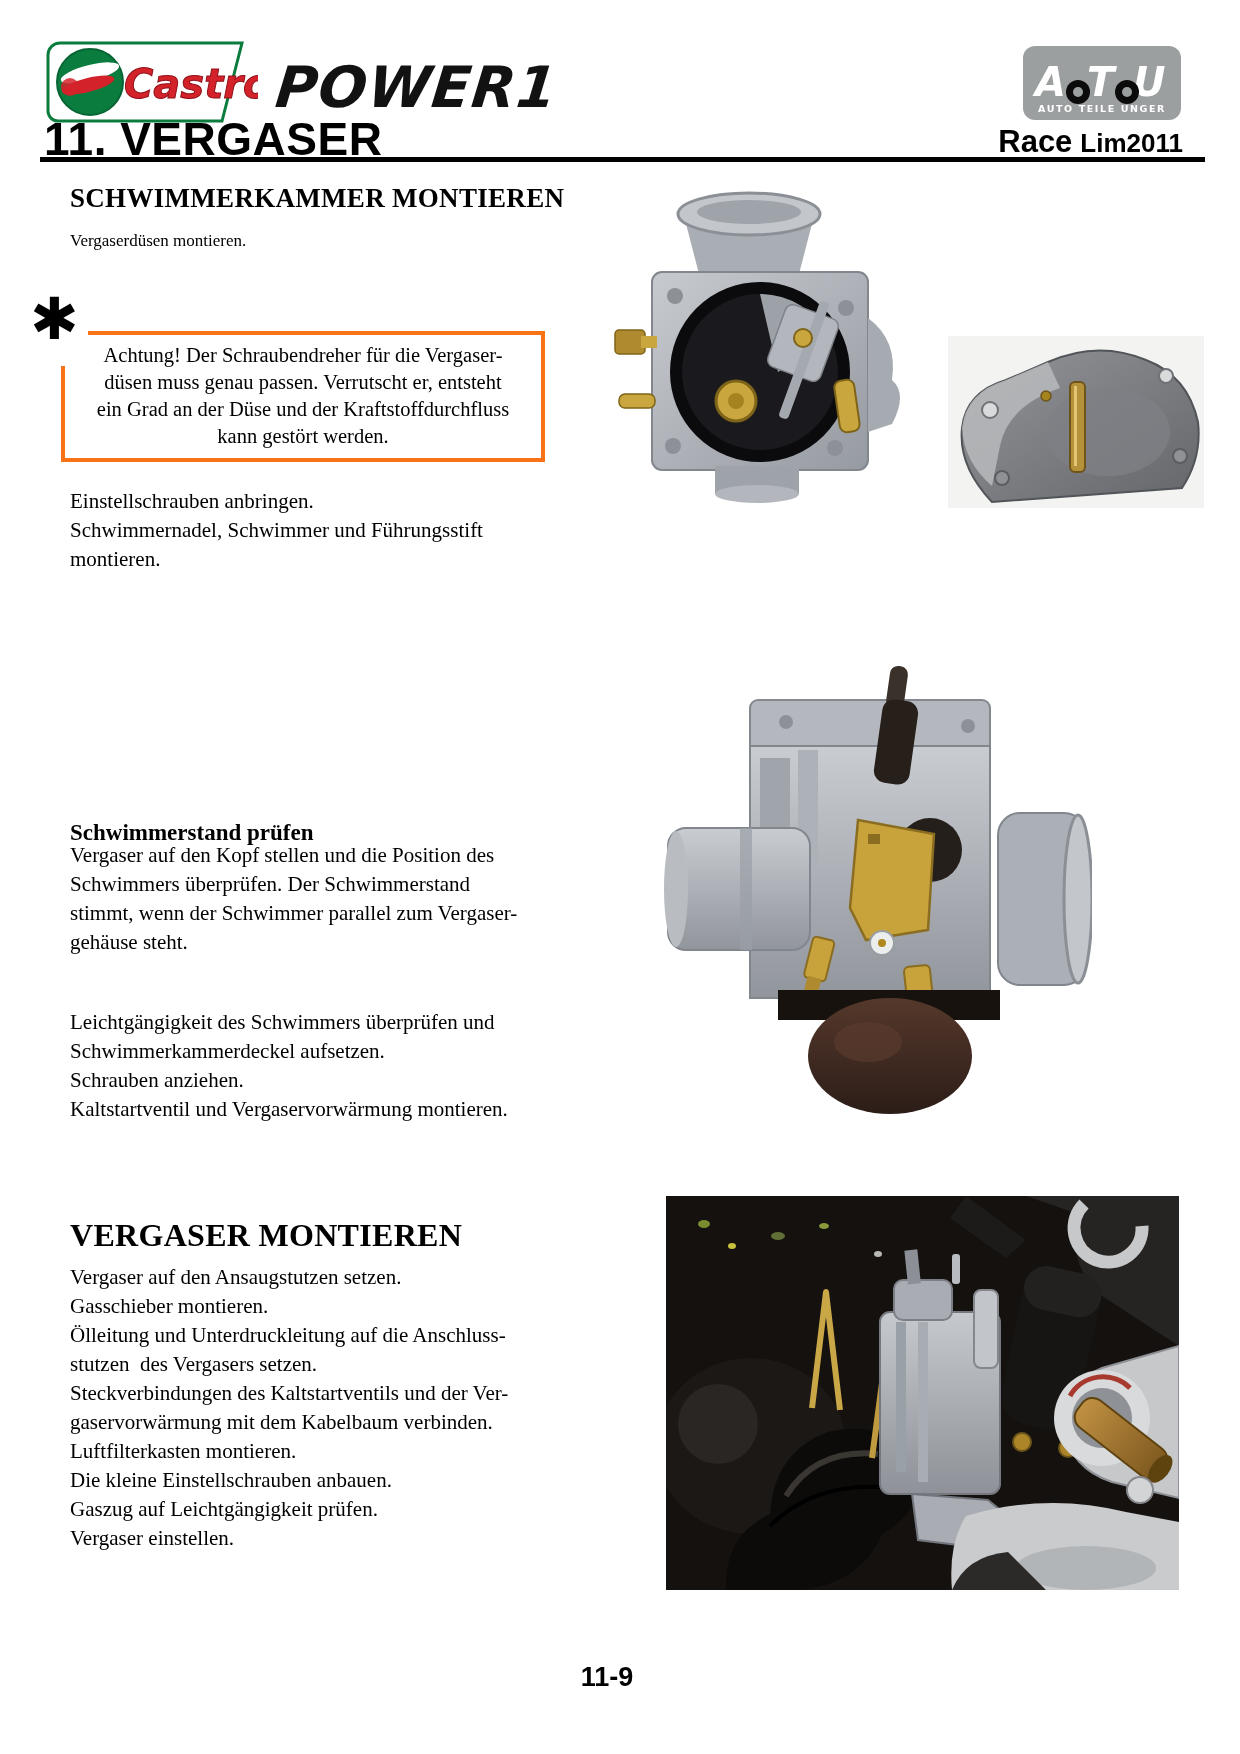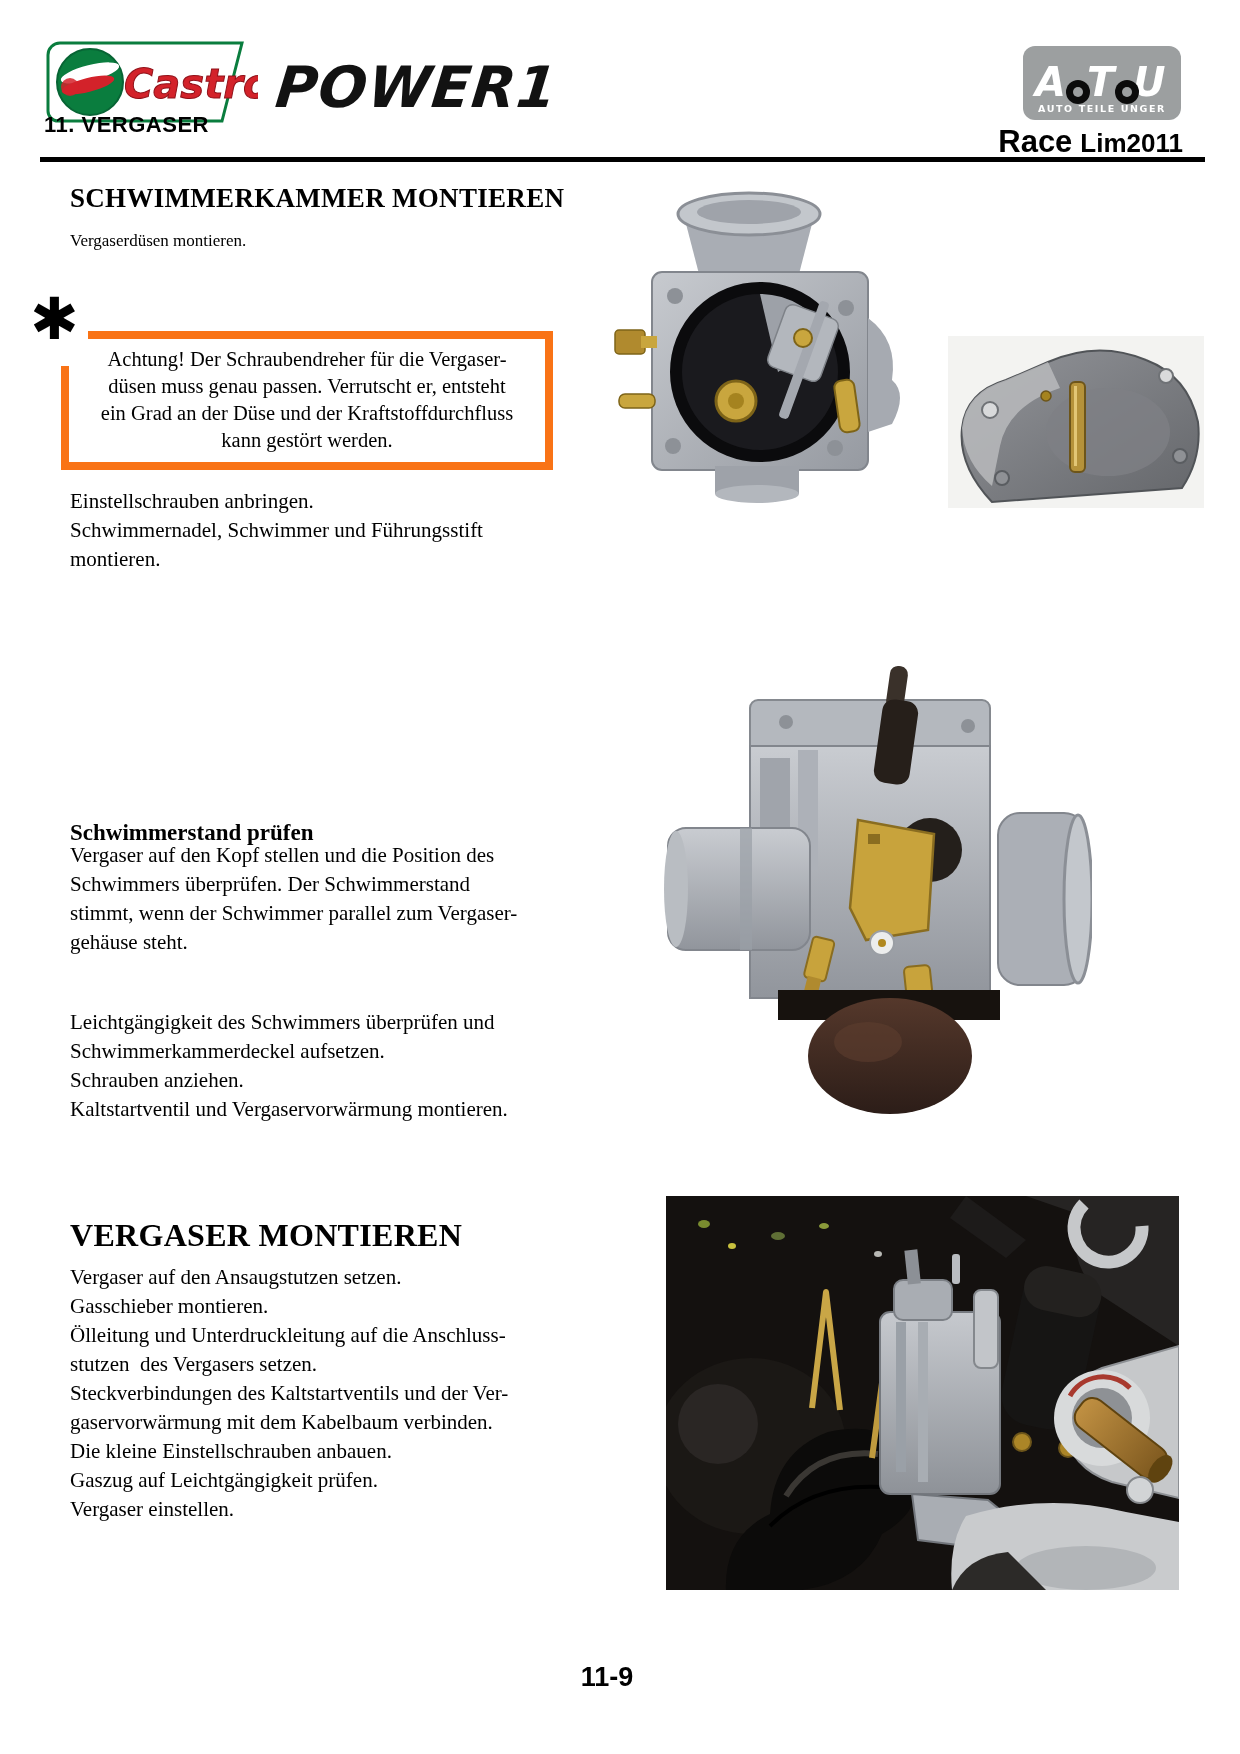--- a/index.html
+++ b/index.html
@@ -9,30 +9,30 @@
   .sans{font-family:"Liberation Sans","DejaVu Sans",sans-serif;}
   .line{white-space:pre-wrap;}
 
   
   #castrol-logo{left:44px;top:40px;width:214px;height:84px;}
   #power1-logo{left:276px;top:54px;width:300px;height:66px;
      font-family:"DejaVu Sans",sans-serif;font-weight:bold;font-style:italic;
      font-size:57px;line-height:66px;letter-spacing:1px;color:#121212;
      transform:skewX(-6deg);}
   #atu-logo{left:1023px;top:46px;width:158px;height:74px;}
-  #chapter-title{left:44px;top:112px;font-size:22px;font-weight:bold;letter-spacing:.5px;}
+  #chapter-title{left:44px;top:112px;font-size:46px;font-weight:bold;letter-spacing:.5px;}
   #race-label{right:57px;top:124px;text-align:left;font-weight:bold;white-space:nowrap;}
   #race-label .race{font-size:31px;}
   #race-label .lim{font-size:26px;margin-left:8px;}
   #header-rule{left:40px;top:157px;width:1165px;height:5px;background:#000;}
 
   
   #s1-heading{left:70px;top:183px;font-size:27px;font-weight:bold;letter-spacing:.3px;}
   #s1-intro{left:70px;top:231px;font-size:17px;}
-  #warning-box{left:61px;top:331px;width:476px;height:116px;border:8px solid #f97316;
+  #warning-box{left:61px;top:331px;width:476px;height:116px;border:4px solid #f97316;
      text-align:center;font-size:20.5px;line-height:27px;padding-top:7px;}
   #corner-patch{left:45px;top:316px;width:43px;height:50px;background:#fff;}
   #warning-marker{left:30px;top:290px;font-size:58px;font-weight:bold;line-height:58px;
      font-family:"DejaVu Sans",sans-serif;}
   .para{font-size:21px;line-height:29px;}
   #s1-steps{left:70px;top:487px;}
   #s2-heading{left:70px;top:796px;font-size:23px;font-weight:bold;margin-top:24px;}
   #s2-para1{left:70px;top:841px;}
   #s2-para2{left:70px;top:1008px;}
   #s3-heading{left:70px;top:1217px;font-size:32px;font-weight:bold;letter-spacing:.3px;}
@@ -125,20 +125,21 @@
 
   <div class="abs" id="s3-heading">VERGASER MONTIEREN</div>
 
   <div class="abs para" id="s3-steps">
     <div class="line">Vergaser auf den Ansaugstutzen setzen.</div>
     <div class="line">Gasschieber montieren.</div>
     <div class="line">Ölleitung und Unterdruckleitung auf die Anschluss-</div>
     <div class="line">stutzen  des Vergasers setzen.</div>
     <div class="line">Steckverbindungen des Kaltstartventils und der Ver-</div>
     <div class="line">gaservorwärmung mit dem Kabelbaum verbinden.</div>
+    <div class="line">Luftfilterkasten montieren.</div>
     <div class="line">Die kleine Einstellschrauben anbauen.</div>
     <div class="line">Gaszug auf Leichtgängigkeit prüfen.</div>
     <div class="line">Vergaser einstellen.</div>
   </div>
 
   <div class="abs" id="photo-carb-bottom">
     <svg width="352" height="336" viewBox="0 0 352 336">
       <defs>
         <linearGradient id="g-met" x1="0" y1="0" x2="1" y2="1">
           <stop offset="0" stop-color="#c7cacf"></stop>

